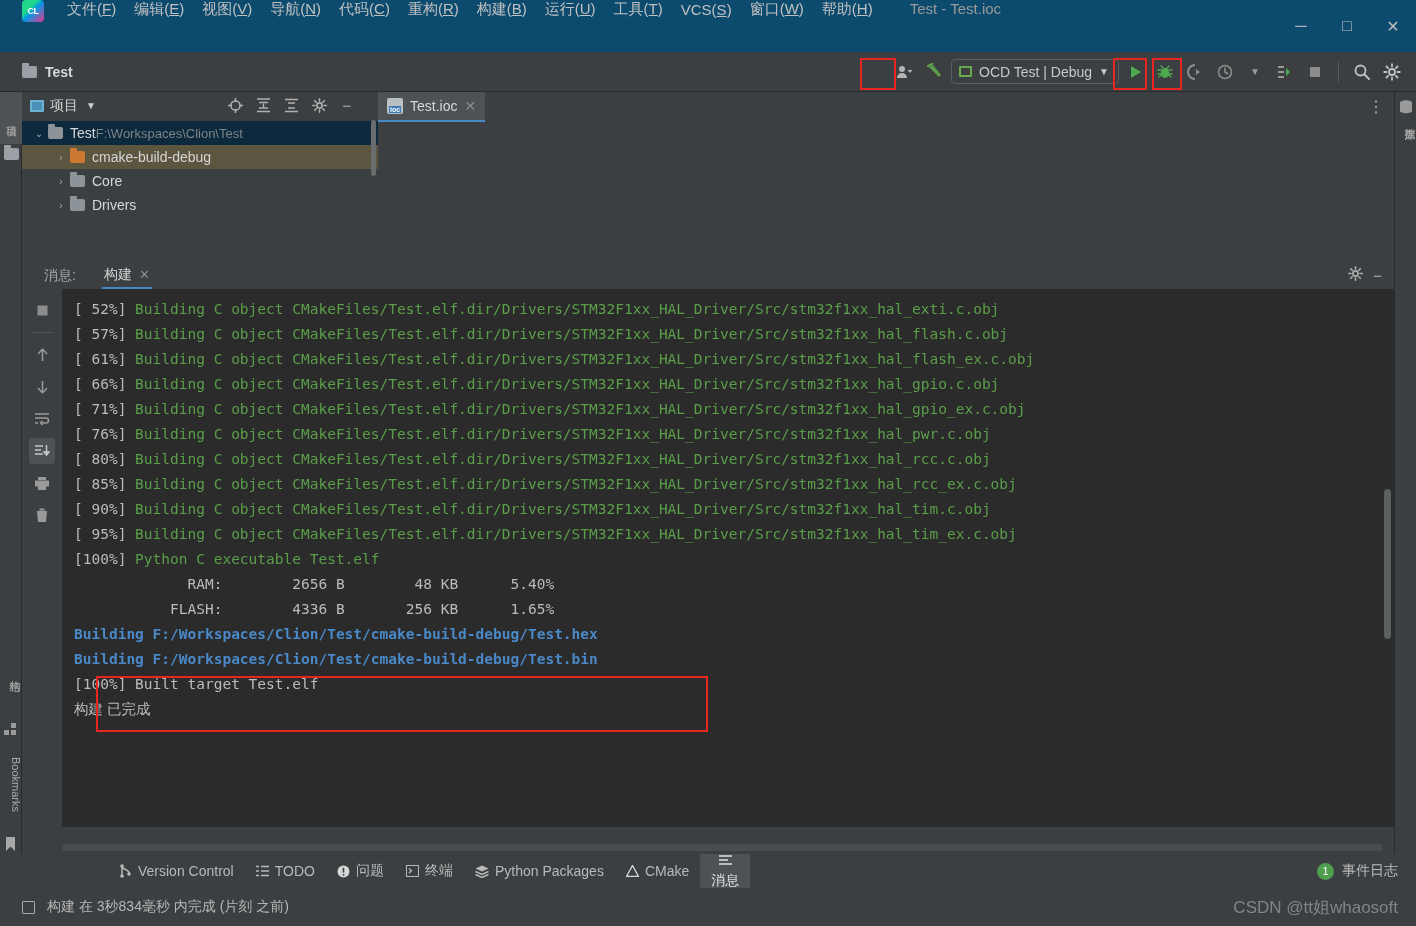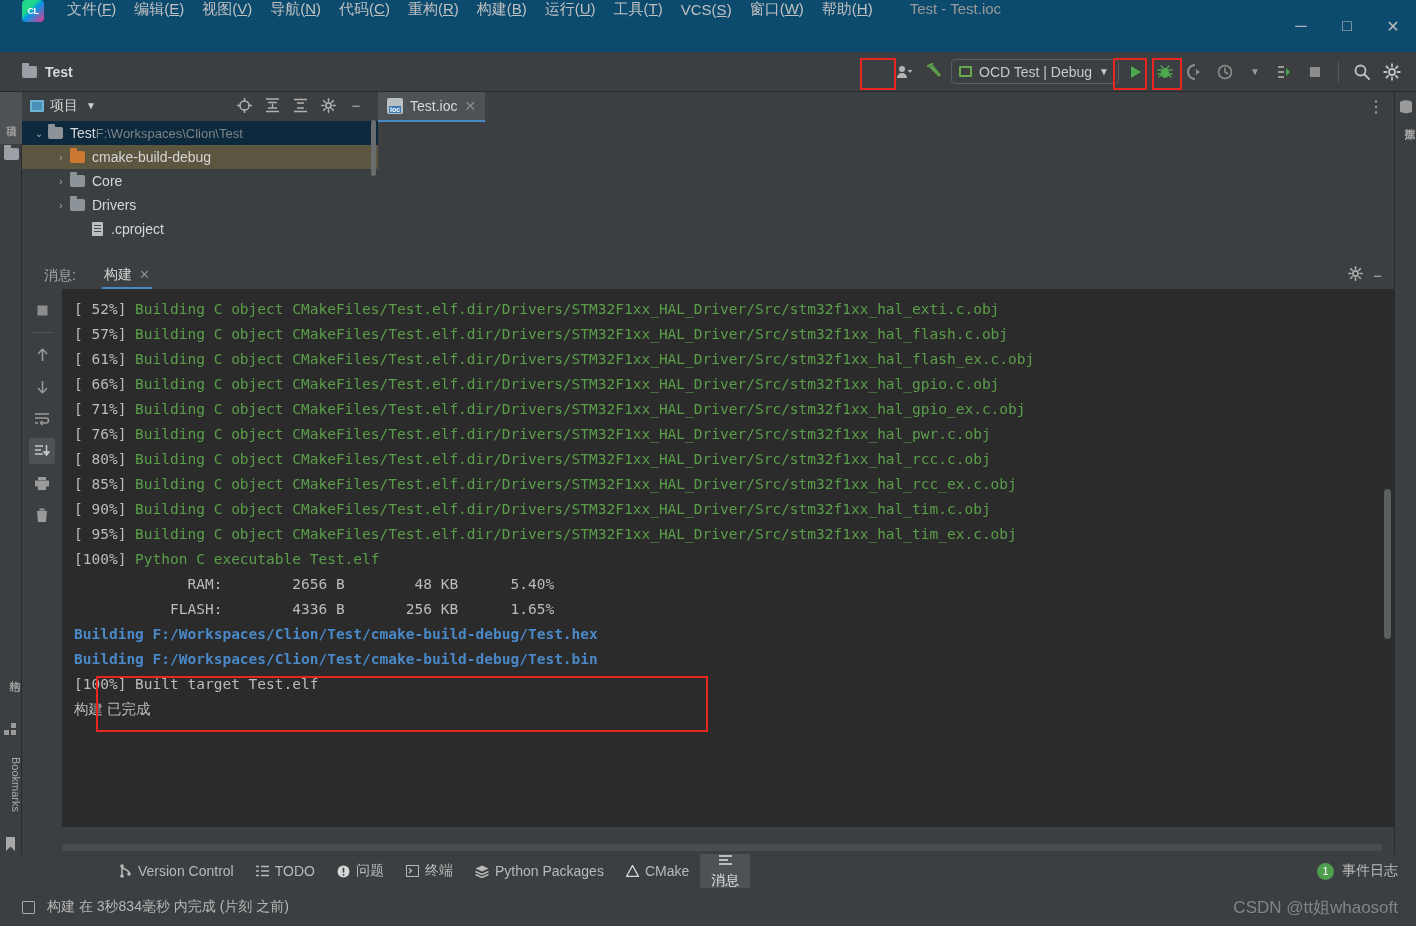--- a/index.html
+++ b/index.html
@@ -54,21 +54,21 @@
 
   
   .lstripe{position:absolute;left:0;top:92px;width:22px;height:762px;background:#3c3f41;border-right:1px solid #2b2b2b;}
   .vtab{position:absolute;left:0;width:22px;color:#a9a9a9;font-size:11px;
         writing-mode:vertical-rl; text-orientation:mixed; white-space:nowrap;}
   .lstripe .sel{background:#4e5254;}
   .rstripe{position:absolute;right:0;top:92px;width:22px;height:762px;background:#3c3f41;border-left:1px solid #2b2b2b;}
 
   
   .projpanel{position:absolute;left:22px;top:92px;width:356px;height:170px;background:#3c3f41;}
-  .proj-hdr{height:27px;display:flex;align-items:center;padding:0 11px 0 8px;gap:6px;}
+  .proj-hdr{height:27px;display:flex;align-items:center;padding:0 20px 0 8px;gap:6px;}
   .proj-hdr .ttl{font-size:14px;color:#d4d4d4;}
   .proj-hdr .sq{width:14px;height:12px;border:2px solid #6fb3d2;background:#4a90b8;border-radius:1px;}
   .hdr-ico{width:22px;height:22px;display:flex;align-items:center;justify-content:center;color:#b0b0b0;}
   .tree{margin-top:2px;font-size:14px;}
   .trow{height:24px;display:flex;align-items:center;padding-left:8px;white-space:nowrap;color:#d6d6d6;}
   .trow.sel{background:#0d293e;}
   .trow.hl{background:#5c5540;}
   .arrow{width:18px;text-align:center;color:#a6a6a6;font-size:10px;}
   .fldr{width:15px;height:12px;background:#8d9499;border-radius:1px 2px 2px 2px;position:relative;margin-right:7px;}
   .fldr:before{content:"";position:absolute;left:0;top:-3px;width:7px;height:3px;background:#8d9499;border-radius:1px 1px 0 0;}
@@ -322,25 +322,20 @@
         </div>
         <div class="trow" style="padding-left: 30px;">
           <span class="arrow">›</span>
           <span class="fldr"></span>
           <span>Core</span>
         </div>
         <div class="trow" style="padding-left: 30px;">
           <span class="arrow">›</span>
           <span class="fldr"></span>
           <span>Drivers</span>
-        </div>
-        <div class="trow" style="padding-left: 52px;">
-          <span class="arrow"></span>
-          <span class="fileico"></span>
-          <span>.cproject</span>
         </div>
       </div>
     <div class="pscroll"></div>
   </div>
 
   <div class="editor">
     <div class="tabstrip">
       <div class="etab">
         <span class="iocico">
             <span>ioc</span>

